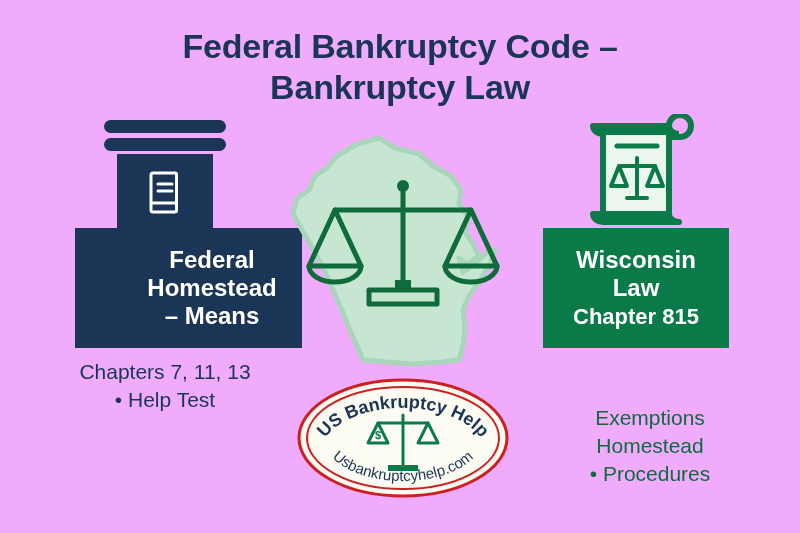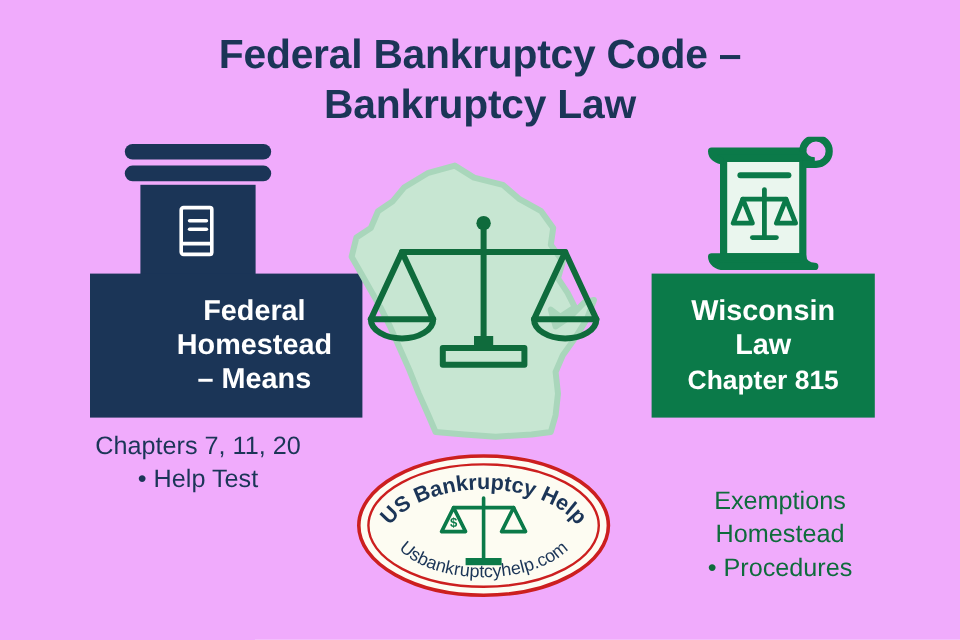--- a/index.html
+++ b/index.html
@@ -180,21 +180,21 @@
     </div>
   </div>
 
   <div class="panel-box panel-left">
     <span>Federal</span>
     <span>Homestead</span>
     <span>– Means</span>
   </div>
 
   <div class="caption caption-left">
-    <span class="line">Chapters 7, 11, 20</span>
+    <span class="line">Chapters 7, 11, 13</span>
     <span class="line">• Help Test</span>
   </div>
 
   <div class="map-wrap">
     <svg viewBox="0 0 240 252" width="240" height="252">
       <path d="M74 12 L96 6 L112 16 L136 22 L150 34 L168 44 L178 58 L176 72 L186 86
                L182 100 L190 112 L196 124 L184 132 L176 126 L180 140 L192 132
                L204 120 L212 118 L206 134 L196 150 L186 164 L180 178 L182 196
                L180 214 L176 228 L160 230 L130 232 L104 230 L80 228 L74 214
                L66 196 L58 176 L50 158 L42 140 L34 124 L26 110 L18 96 L10 82

